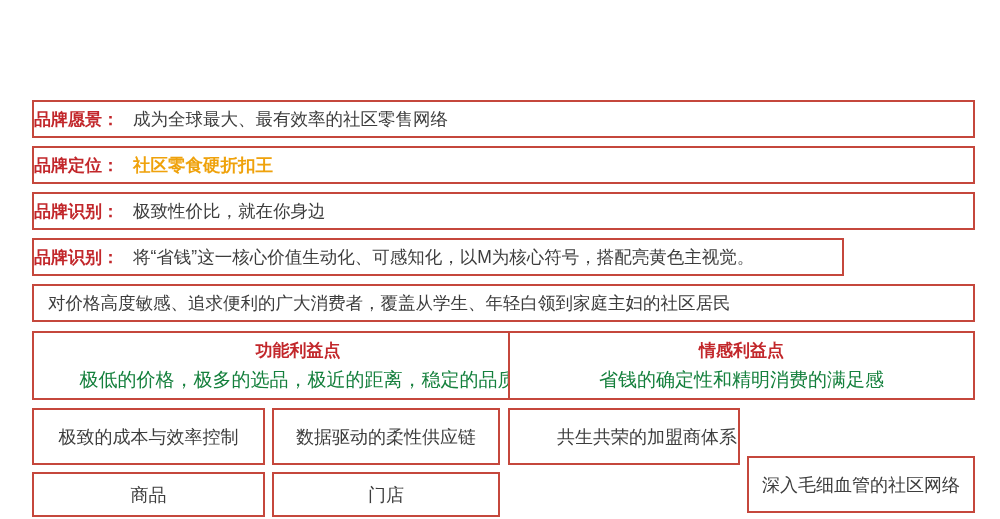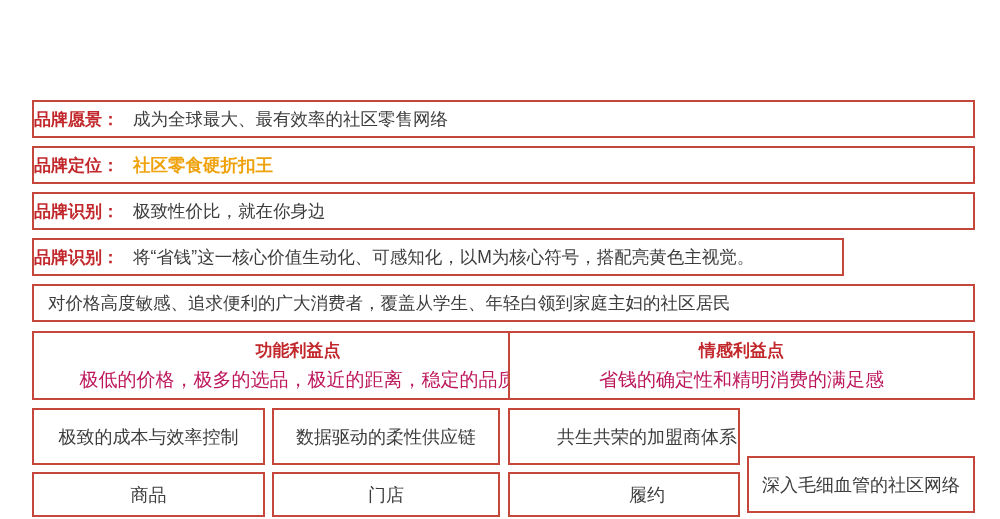--- a/index.html
+++ b/index.html
@@ -77,21 +77,21 @@
     justify-content: center;
     align-items: center;
     gap: 5px;
   }
   .benefit-title {
     color: #c2272b;
     font-weight: bold;
     font-size: 17px;
   }
   .benefit-content {
-    color: #be185d;
+    color: #15803d;
     font-size: 19px;
   }
   .cell {
     display: flex;
     align-items: center;
     justify-content: center;
     color: #3d3d3d;
     font-size: 18px;
     text-align: center;
   }
@@ -149,16 +149,15 @@
     <div class="benefit-content">省钱的确定性和精明消费的满足感</div>
   </div>
 
   <div class="box cell cap c1">极致的成本与效率控制</div>
   <div class="box cell cap c2">数据驱动的柔性供应链</div>
   <div class="box cell cap c3">共生共荣的加盟商体系</div>
   <div class="box cell cap c4">深入毛细血管的社区网络</div>
 
   <div class="box cell base c1">商品</div>
   <div class="box cell base c2">门店</div>
-  <div class="box cell base c3">履约</div>
   <div class="box cell base c4">物流配送</div>
 
 </div>
 
 </body></html>

